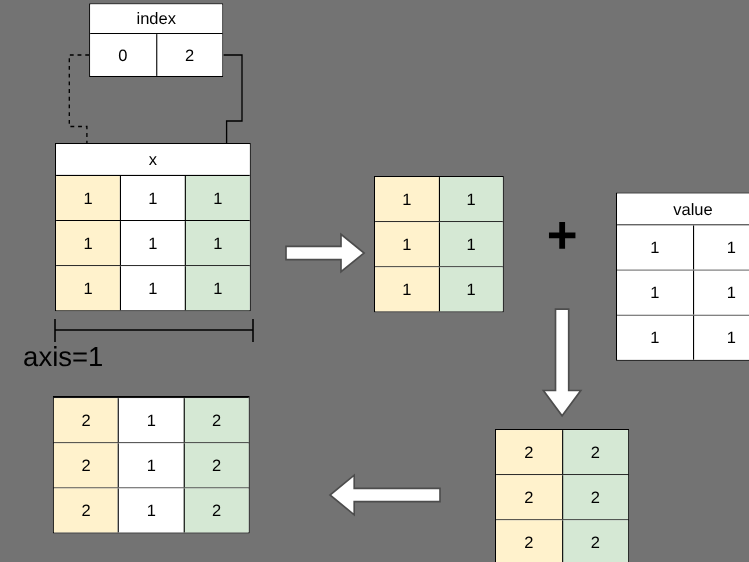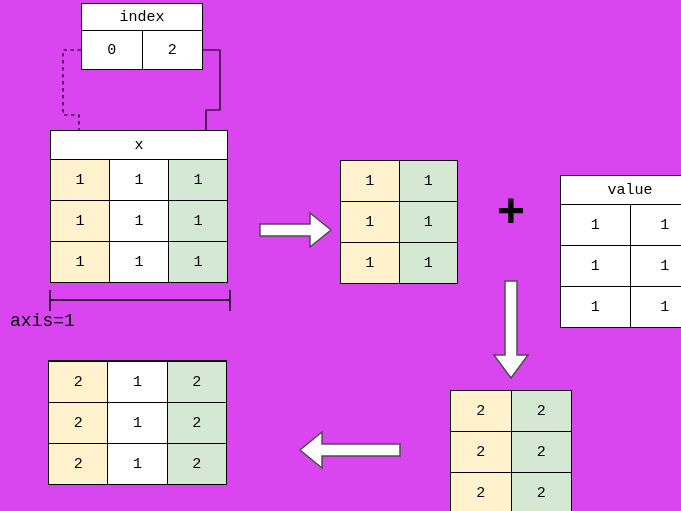--- a/index.html
+++ b/index.html
@@ -2,22 +2,22 @@
 <html><head>
 <meta charset="utf-8">
 <style>
   * { box-sizing: border-box; }
   html, body { margin: 0; padding: 0; }
   body { background: #fff; }
   .canvas {
     position: relative;
     width: 681px;
     height: 511px;
-    background: #d946ef;
-    font-family: Liberation Mono, monospace;
+    background: #737373;
+    font-family: Liberation Sans, sans-serif;
     color: #000;
     overflow: hidden;
   }
   .svg-layer { position: absolute; left: 0; top: 0; width: 681px; height: 511px; }
 
   .tbl {
     position: absolute;
     border: 1px solid #000;
     background: #fff;
   }
@@ -44,23 +44,23 @@
   .cell:first-child { border-left: none; }
   .y { background: #FFF2CC; }
   .g { background: #D5E8D4; }
 
   
   .idx-tbl .tbl-header { height: 26px; }
   .idx-tbl .cell { height: 38px; }
 
   .axis-label {
     position: absolute;
-    left: 10px;
+    left: 21px;
     top: 311px;
-    font-size: 18px;
+    font-size: 25px;
   }
   .plus-op {
     position: absolute;
     left: 488px;
     top: 188px;
     width: 46px;
     height: 52px;
     display: flex;
     align-items: center;
     justify-content: center;

